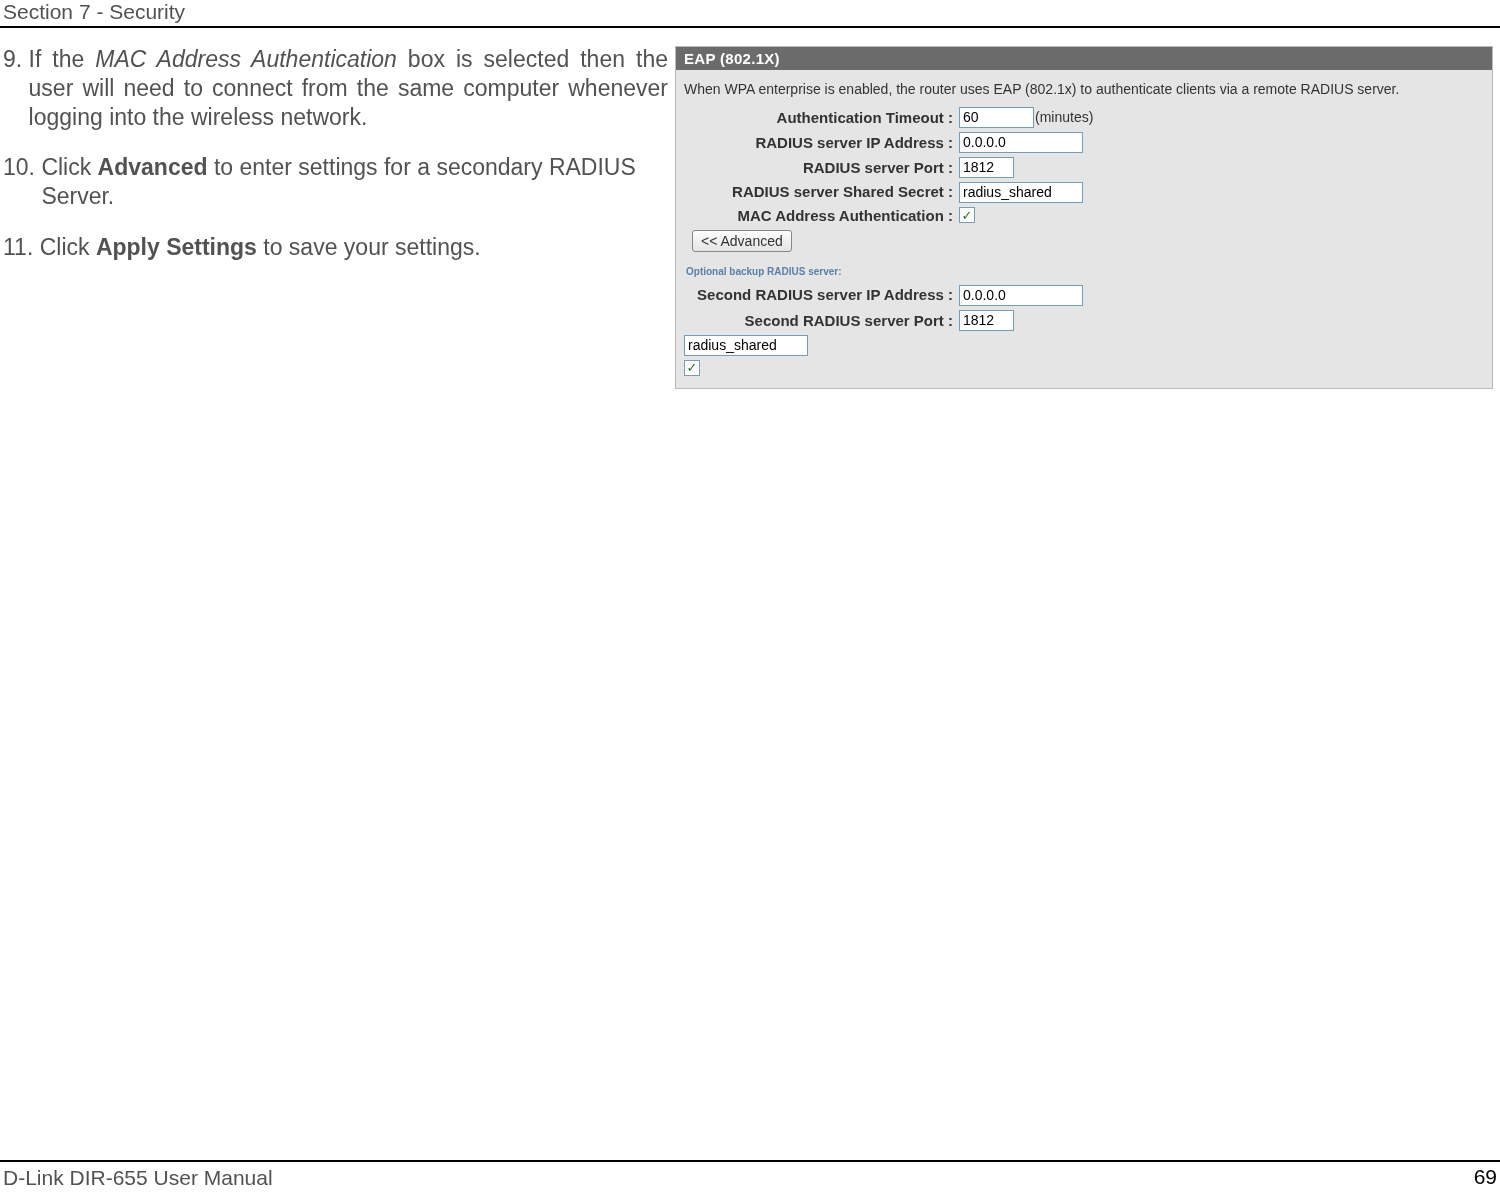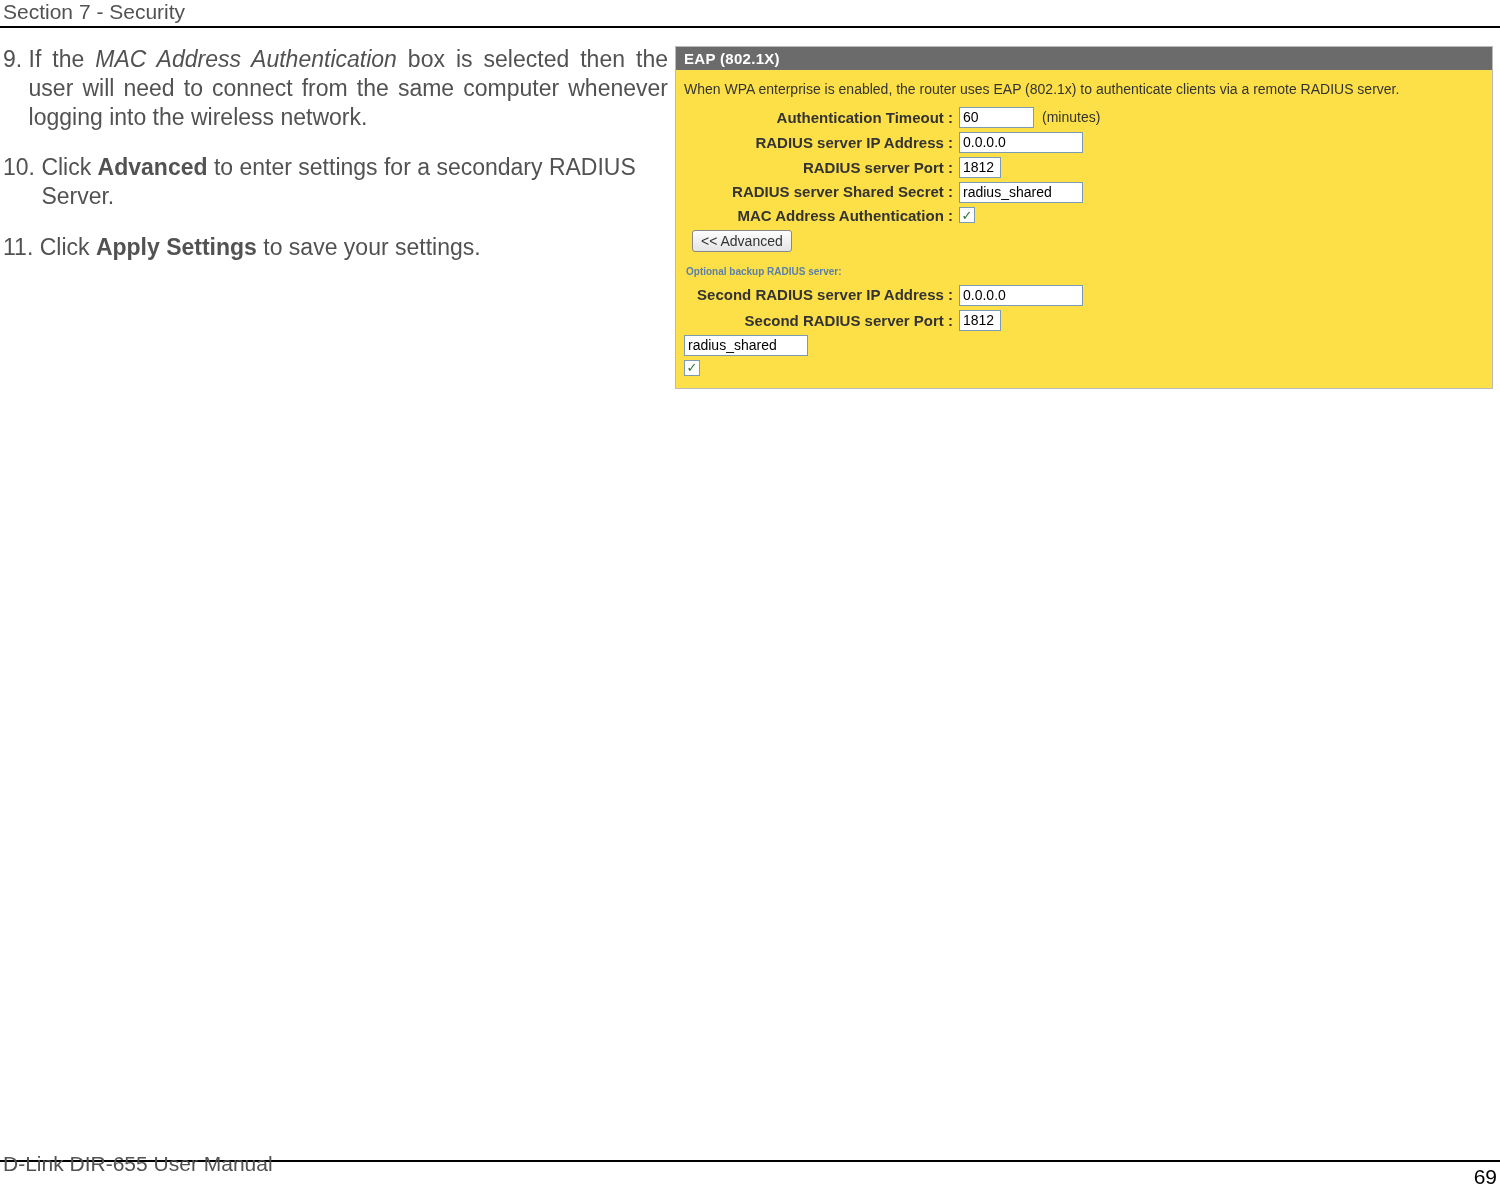--- a/index.html
+++ b/index.html
@@ -48,21 +48,21 @@
   }
   .italic { font-style: italic; }
   .bold { font-weight: bold; }
 
   
   .panel {
     position: absolute;
     top: 46px;
     left: 675px;
     width: 818px;
-    background: #fde047;
+    background: #e5e5e5;
     border: 1px solid #bbb;
     font-family: Tahoma, Verdana, Arial, sans-serif;
     font-size: 15px;
     color: #333;
   }
   .panel-header {
     background: #6b6b6b;
     color: #fff;
     font-weight: bold;
     padding: 3px 8px;
@@ -89,32 +89,32 @@
     font-weight: bold;
     font-size: 15px;
     padding-right: 6px;
   }
   .form-label.two {
     line-height: 1.1;
   }
   .form-field {
     display: flex;
     align-items: center;
-    gap: 8px;
+    gap: 1px;
   }
   .form-field input[type="text"] {
     border: 1px solid #7a9ab5;
     font-family: Tahoma, Verdana, Arial, sans-serif;
     font-size: 14px;
     padding: 1px 3px;
     height: 21px;
     background:#fff;
   }
   .w80 { width: 75px; }
-  .w60 { width: 42px; }
+  .w60 { width: 55px; }
   .w120 { width: 124px; }
   .unit {
     font-size: 14px;
     color: #333;
   }
   .checkbox {
     width: 16px;
     height: 16px;
     border: 1px solid #7a9ab5;
     display: inline-flex;
@@ -146,21 +146,21 @@
   
   .footer-line {
     position: absolute;
     bottom: 32px;
     left: 0;
     right: 0;
     border-top: 2px solid #000;
   }
   .footer-left {
     position: absolute;
-    bottom: 18px;
+    bottom: 4px;
     left: 3px;
     font-size: 21px;
     color: #525252;
   }
   .footer-right {
     position: absolute;
     bottom: 5px;
     right: 3px;
     font-size: 21px;
     color: #000000;

